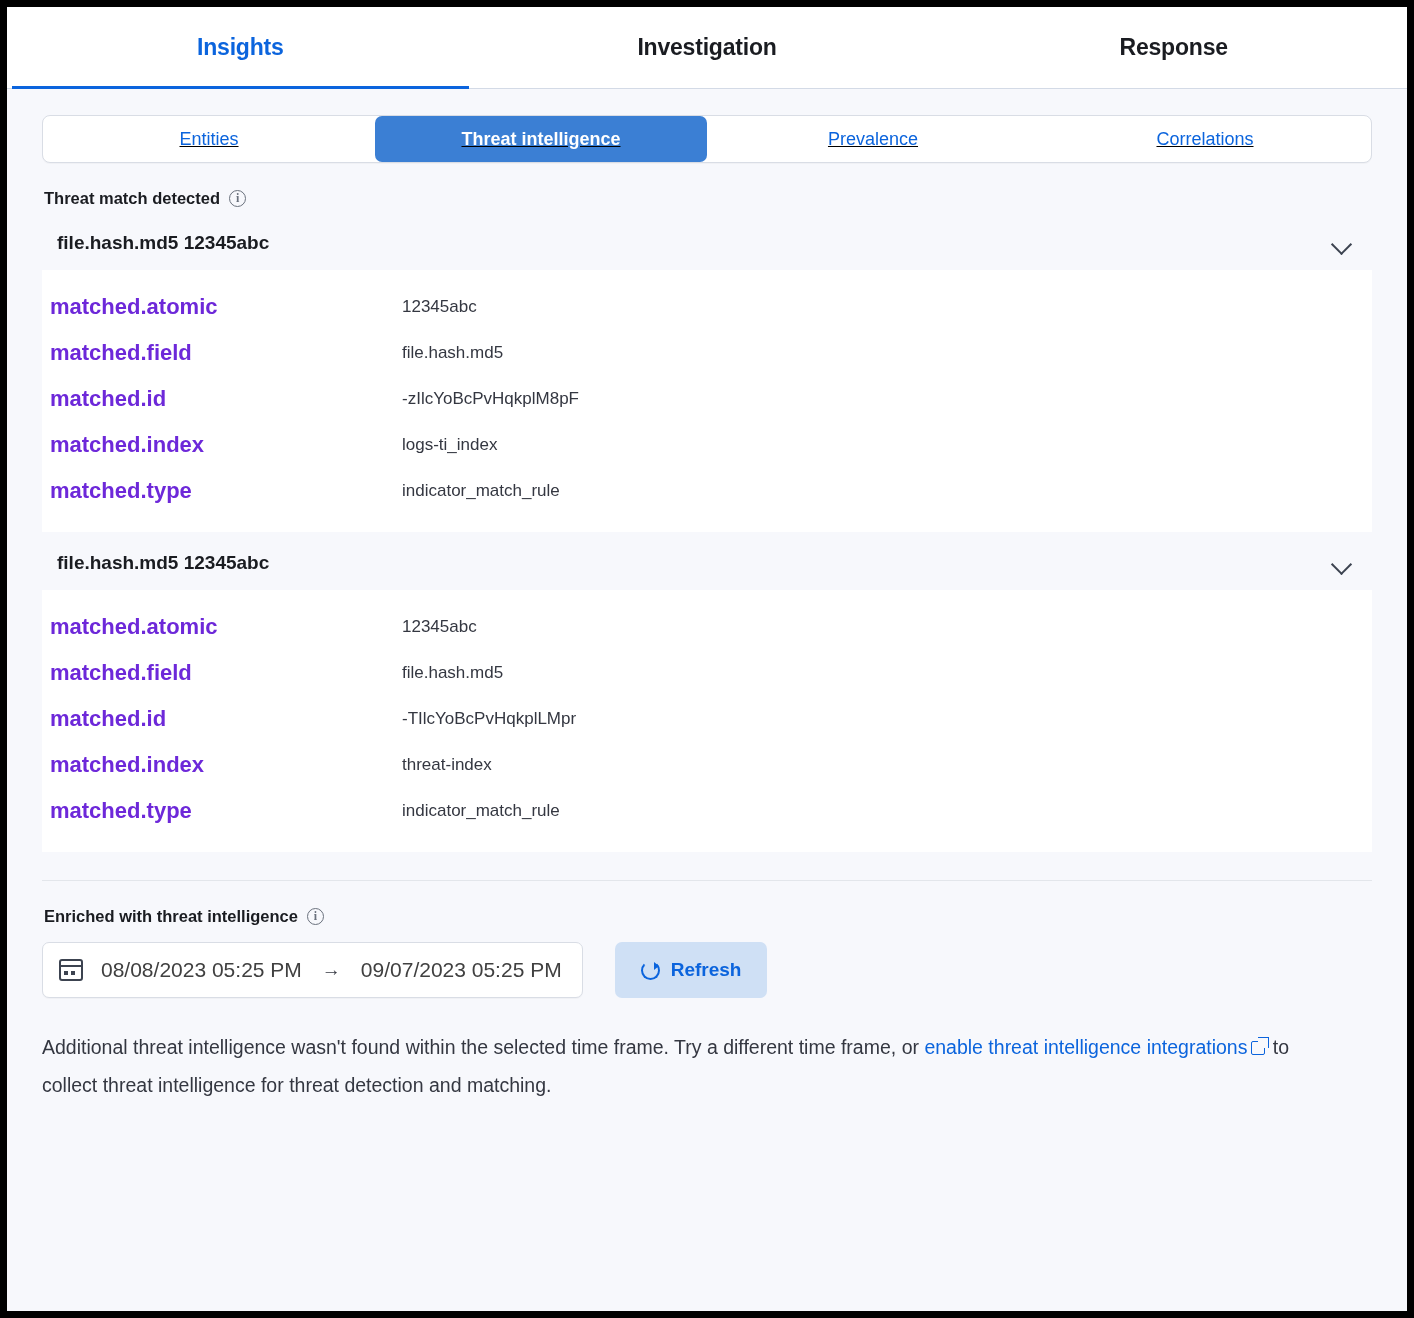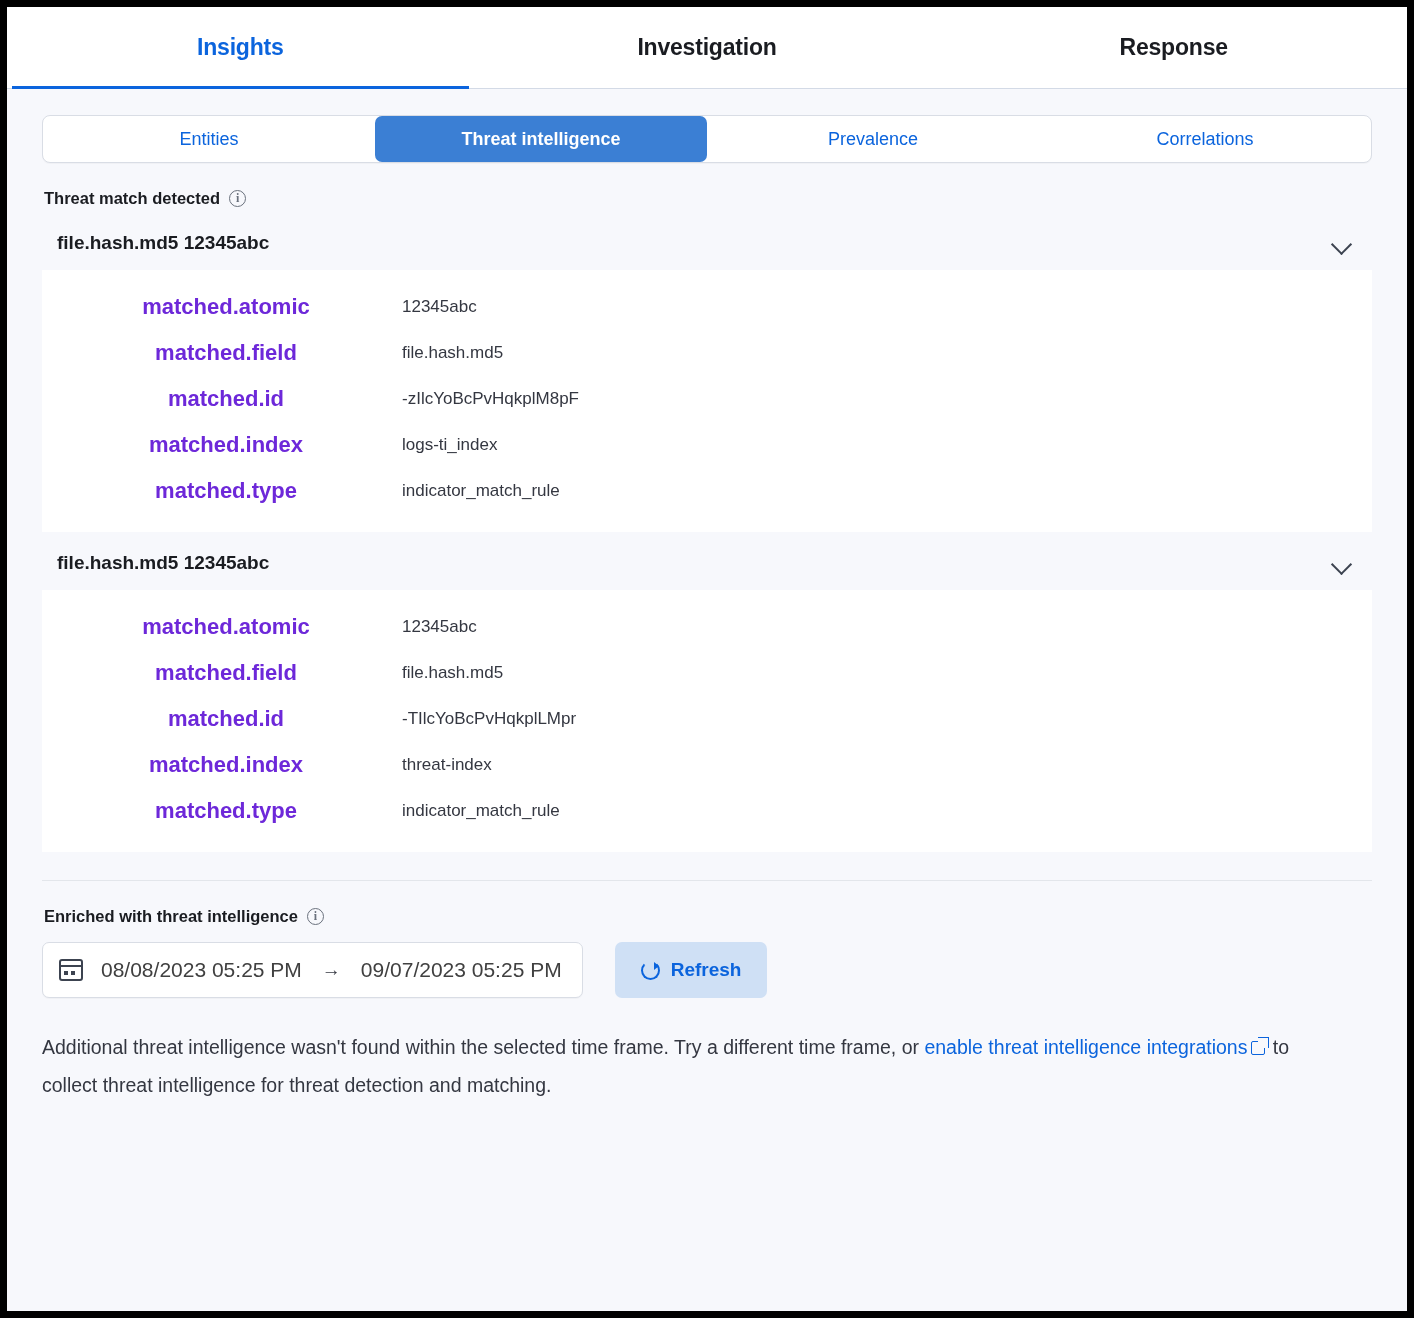--- a/index.html
+++ b/index.html
@@ -62,20 +62,21 @@
 
   
   .segmented {
     display: flex;
     background: #ffffff;
     border: 1px solid #d9dde5;
     border-radius: 8px;
     height: 48px;
     overflow: hidden;
     box-shadow: 0 1px 1px rgba(0,0,0,0.03);
+    text-decoration: underline;
   }
   .seg {
     flex: 1;
     display: flex;
     align-items: center;
     justify-content: center;
     font-size: 18px;
     color: #0b64dd;
     cursor: pointer;
   }
@@ -104,21 +105,21 @@
     border-radius: 50%;
     color: #6a717d;
     font-size: 12px;
     line-height: 14px;
     text-align: center;
     font-weight: bold;
     font-family: "Liberation Serif", serif;
   }
 
   
-  .accordion { margin-bottom: 4px; text-align: center; }
+  .accordion { margin-bottom: 4px; }
   .acc-head {
     display: flex;
     align-items: center;
     justify-content: space-between;
     padding: 16px 20px 16px 15px;
     cursor: pointer;
   }
   .acc-title {
     font-size: 19px;
     font-weight: bold;

